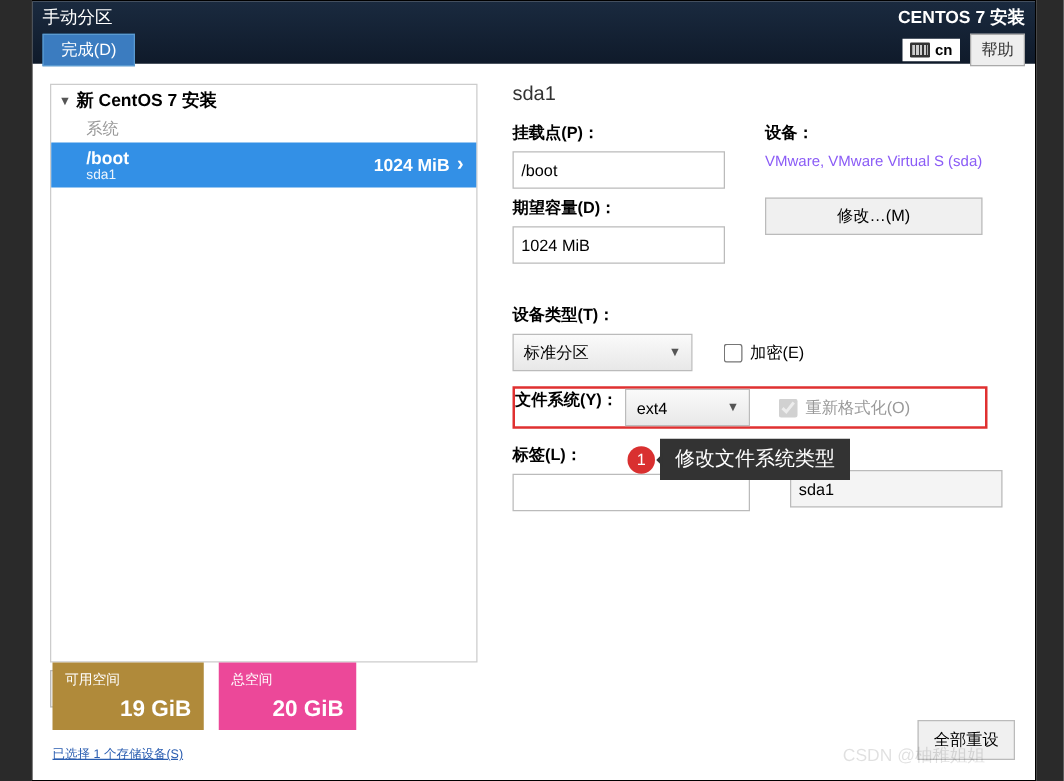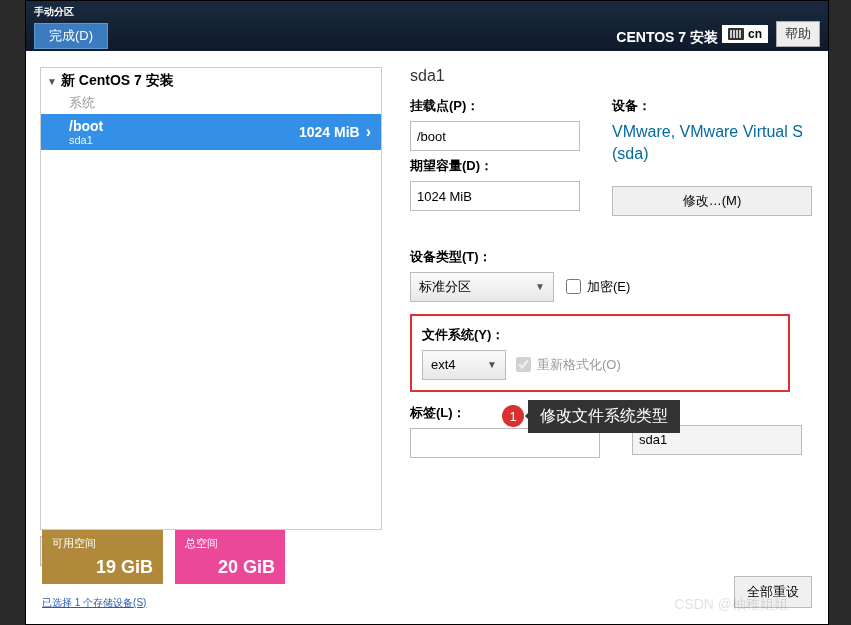--- a/index.html
+++ b/index.html
@@ -1,22 +1,22 @@
 <!DOCTYPE html>
 <html><head>
 <meta charset="utf-8">
 <style>
   * { box-sizing: border-box; margin: 0; padding: 0; font-family: "Microsoft YaHei", "PingFang SC", sans-serif; }
   body { width: 851px; height: 625px; background: #2a2a2a; overflow: hidden; position: relative; }
   .frame { position: absolute; left: 25px; top: 0; width: 804px; height: 625px; background: #fff; border: 1px solid #000; }
   .header { height: 50px; background: linear-gradient(to bottom, #1a2a3f 0%, #0f1a2a 100%); color: #fff; display: flex; justify-content: space-between; padding: 4px 8px; }
   .hleft { display: flex; flex-direction: column; align-items: flex-start; gap: 4px; }
-  .htitle { font-size: 10px; font-weight: bold; }
+  .htitle { font-size: 14px; font-weight: normal; }
   .done-btn { background: #3b7cc0; color: #fff; border: 1px solid #5a9ad0; padding: 3px 14px; font-size: 13px; cursor: pointer; }
-  .hright { display: flex; flex-direction: row; align-items: flex-end; gap: 4px; }
+  .hright { display: flex; flex-direction: column; align-items: flex-end; gap: 4px; }
   .itxt { font-size: 14px; font-weight: bold; }
   .langrow { display: flex; gap: 8px; align-items: center; }
   .langbox { background: #fff; color: #000; display: flex; align-items: center; padding: 2px 6px; gap: 4px; font-weight: bold; font-size: 12px; }
   .kb-icon { width: 16px; height: 12px; background: #333; border-radius: 1px; position: relative; }
   .kb-icon::after { content: ""; position: absolute; left: 2px; right: 2px; top: 2px; bottom: 2px; background: repeating-linear-gradient(90deg,#ccc 0 2px,#333 2px 3px),#ccc; }
   .help-btn { background: #eee; color: #333; border: 1px solid #aaa; padding: 3px 8px; font-size: 13px; cursor: pointer; }
 
   .main { display: flex; height: calc(100% - 100px); }
   .left { width: 360px; display: flex; flex-direction: column; padding: 16px 4px 8px 14px; }
   .tree { border: 1px solid #ccc; flex: 1; background: #fff; display: flex; flex-direction: column; }
@@ -32,28 +32,28 @@
   .btnrow { display: flex; gap: 0; margin-top: 6px; }
   .iconbtn { width: 36px; height: 30px; border: 1px solid #bbb; background: #f0f0f0; cursor: pointer; font-size: 16px; display: flex; align-items: center; justify-content: center; }
 
   .right { flex: 1; padding: 16px 16px 8px 24px; display: flex; flex-direction: column; gap: 12px; position: relative; }
   .devname { font-size: 16px; color: #333; }
   .row2 { display: flex; gap: 32px; }
   .col { display: flex; flex-direction: column; gap: 6px; }
   .lbl { font-weight: bold; font-size: 13px; }
   .txtin { width: 170px; height: 30px; border: 1px solid #bbb; padding: 0 6px; font-size: 13px; }
   .txtin.big { width: 190px; }
-  .devcol .devtxt { font-size: 16px; color: #0369a1; line-height: 1.4; }
+  .devcol .devtxt { font-size: 12px; color: #8b5cf6; line-height: 1.4; }
   .stdbtn { border: 1px solid #bbb; background: #f0f0f0; padding: 5px 12px; font-size: 13px; cursor: pointer; }
   .sel { display: flex; align-items: center; justify-content: space-between; width: 144px; height: 30px; border: 1px solid #bbb; background: linear-gradient(#fafafa,#e8e8e8); padding: 0 8px; font-size: 13px; cursor: pointer; }
   .sel .dd { font-size: 10px; color: #555; }
-  .chkrow { display: flex; align-items: center; gap: 6px; font-size: 13px; }
+  .chkrow { display: flex; align-items: center; gap: 6px; font-size: 13px; margin-left: 13px; }
   .chkrow.dim { color: #999; }
   input[type=checkbox] { width: 15px; height: 15px; }
-  .redbox { border: 2px solid #e03030; padding: 10px; display: flex; flex-direction: column; gap: 6px; width: 380px; }
+  .redbox { border: 2px solid #e03030; display: flex; flex-direction: row; gap: 6px; width: 380px; }
   .redinner { display: flex; align-items: center; gap: 10px; }
 
   .labrow { display: flex; gap: 32px; align-items: flex-start; position: relative; }
   .badgewrap { position: absolute; left: 92px; top: -4px; display: flex; align-items: center; gap: 4px; z-index: 5; }
   .badge { background: #d93030; color: #fff; border-radius: 50%; width: 22px; height: 22px; display: flex; align-items: center; justify-content: center; font-size: 13px; }
   .callout { background: #333; color: #fff; padding: 6px 12px; font-size: 16px; position: relative; }
   .callout::before { content: ""; position: absolute; left: -8px; top: 50%; transform: translateY(-50%); border: 5px solid transparent; border-right-color: #333; }
   .ro { background: #f4f4f4; }
 
   .footer { position: absolute; bottom: 0; left: 0; right: 0; height: 100px; padding: 6px 16px; display: flex; flex-direction: column; gap: 6px; }
@@ -145,21 +145,21 @@
           <label class="chkrow">
             <input type="checkbox" style="">
             <span>加密(E)</span>
           </label>
         </div>
       </div>
 
       <div class="redbox">
         <div class="lbl">文件系统(Y)：</div>
         <div class="redinner">
-          <div class="sel" style="width:84px">
+          <div class="sel" style="width:100px">
             <span>ext4</span>
             <span class="dd">▼</span>
           </div>
           <label class="chkrow dim">
             <input type="checkbox" checked="" disabled="" style="">
             <span>重新格式化(O)</span>
           </label>
         </div>
       </div>
 

